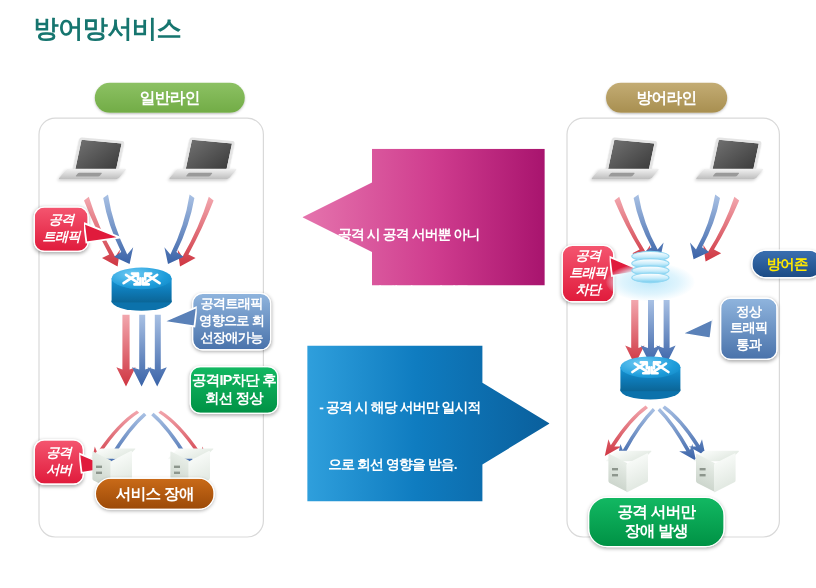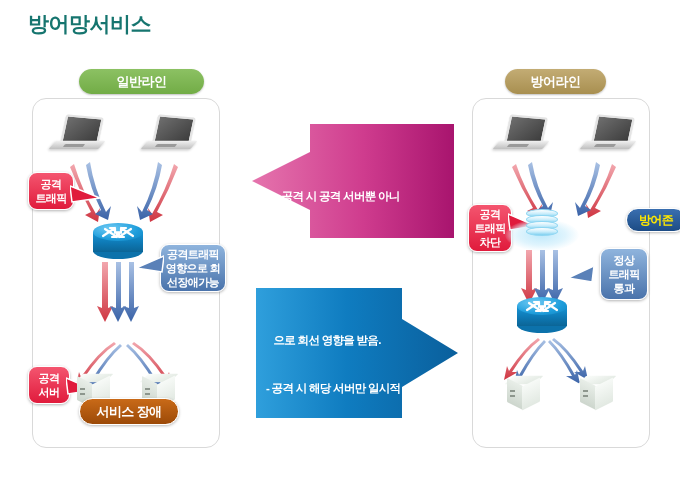--- a/index.html
+++ b/index.html
@@ -121,20 +121,21 @@
   .callout{
     position:absolute;border-radius:9px;text-align:center;
     font-size:11px;font-weight:bold;line-height:14px;color:#ffffff;
     letter-spacing:-0.6px;box-sizing:border-box;
     box-shadow:0 1px 3px rgba(0,0,0,.3);
     display:flex;align-items:center;justify-content:center;
   }
   .callout.red{
     background:linear-gradient(180deg,#f4556f 0%,#e01b3c 100%);
     border:1.5px solid #ffffff;
+    font-style:italic;
   }
   .callout.blue{
     background:linear-gradient(180deg,#8fb4dd 0%,#4a73ab 100%);
     border:1.5px solid #ffffff;
   }
 
   
   .status{
     position:absolute;text-align:center;font-weight:bold;color:#ffffff;
     letter-spacing:-0.6px;box-sizing:border-box;
@@ -239,20 +240,24 @@
 
   <div class="callout blue" style="left:160px;top:244px;width:66px;height:48px;">
     <span style="white-space:pre-line">공격트래픽
 영향으로 회
 선장애가능</span>
   </div>
   <svg style="position:absolute;left:134px;top:252px;" width="30" height="22">
     <path d="M30 4 L2 16 L28 20 Z" fill="#5a81b8" stroke="#ffffff" stroke-width="1.5"></path>
   </svg>
 
+  <div class="status green-box" style="left:158px;top:305px;width:74px;height:40px;">
+    <span style="white-space:pre-line">공격IP차단 후
+회선 정상</span>
+  </div>
 
   <svg style="position:absolute;left:60px;top:340px;" width="130" height="50">
     <path d="M56 4 Q40 14 24 38 L30 38 L16 46 L19 32 L21 37 Q38 12 54 2 Z" fill="url(#redg)"></path>
     <path d="M62 6 Q48 18 34 42 L40 42 L26 50 L29 36 L31 41 Q46 16 60 4 Z" fill="url(#blug)"></path>
     <path d="M72 4 Q88 14 104 38 L98 38 L112 46 L109 32 L107 37 Q90 12 74 2 Z" fill="url(#redg)"></path>
     <path d="M66 6 Q80 18 94 42 L88 42 L102 50 L99 36 L97 41 Q82 16 68 4 Z" fill="url(#blug)"></path>
   </svg>
 
   <div class="callout red" style="left:28px;top:366px;width:42px;height:38px;">
     <span style="white-space:pre-line">공격
@@ -305,22 +310,22 @@
       <defs>
         <linearGradient id="blu2" x1="0" y1="0" x2="1" y2="0">
           <stop offset="0%" stop-color="#2f9fdc"></stop>
           <stop offset="45%" stop-color="#0f7cc0"></stop>
           <stop offset="100%" stop-color="#0a5f9c"></stop>
         </linearGradient>
       </defs>
       <path d="M0 0 L146 0 L146 31 L202 65 L146 99 L146 130 L0 130 Z" fill="url(#blu2)"></path>
     </svg>
     <div class="txt" style="left:266px;top:300px;width:180px;">
+      <span class="arrow-li">- 공격 시 해당 서버만 일시적</span>
       <span class="arrow-li">   으로 회선 영향을 받음.</span>
-      <span class="arrow-li">- 공격 시 해당 서버만 일시적</span>
       <span class="arrow-li">- 방어 가능한 트래픽 내에서는</span>
       <span class="arrow-li">   IP차단이 안되기 때문에서</span>
       
       
     </div>
   </div>
 
   <div class="panel" id="panel-right"></div>
 
   <div class="laptop" style="left:496px;top:116px;">
@@ -406,14 +411,18 @@
     <div class="sv-led" style="left:5px;top:21px;"></div>
   </div>
   <div class="server" style="left:578px;top:374px;">
     <div class="sv-top"></div>
     <div class="sv-left"></div>
     <div class="sv-right"></div>
     <div class="sv-led" style="left:5px;top:16px;"></div>
     <div class="sv-led" style="left:5px;top:21px;"></div>
   </div>
 
+  <div class="status green-pill" style="left:490px;top:414px;width:114px;height:42px;">
+    <span style="white-space:pre-line">공격 서버만
+장애 발생</span>
+  </div>
 
 </div>
 
 </body></html>

